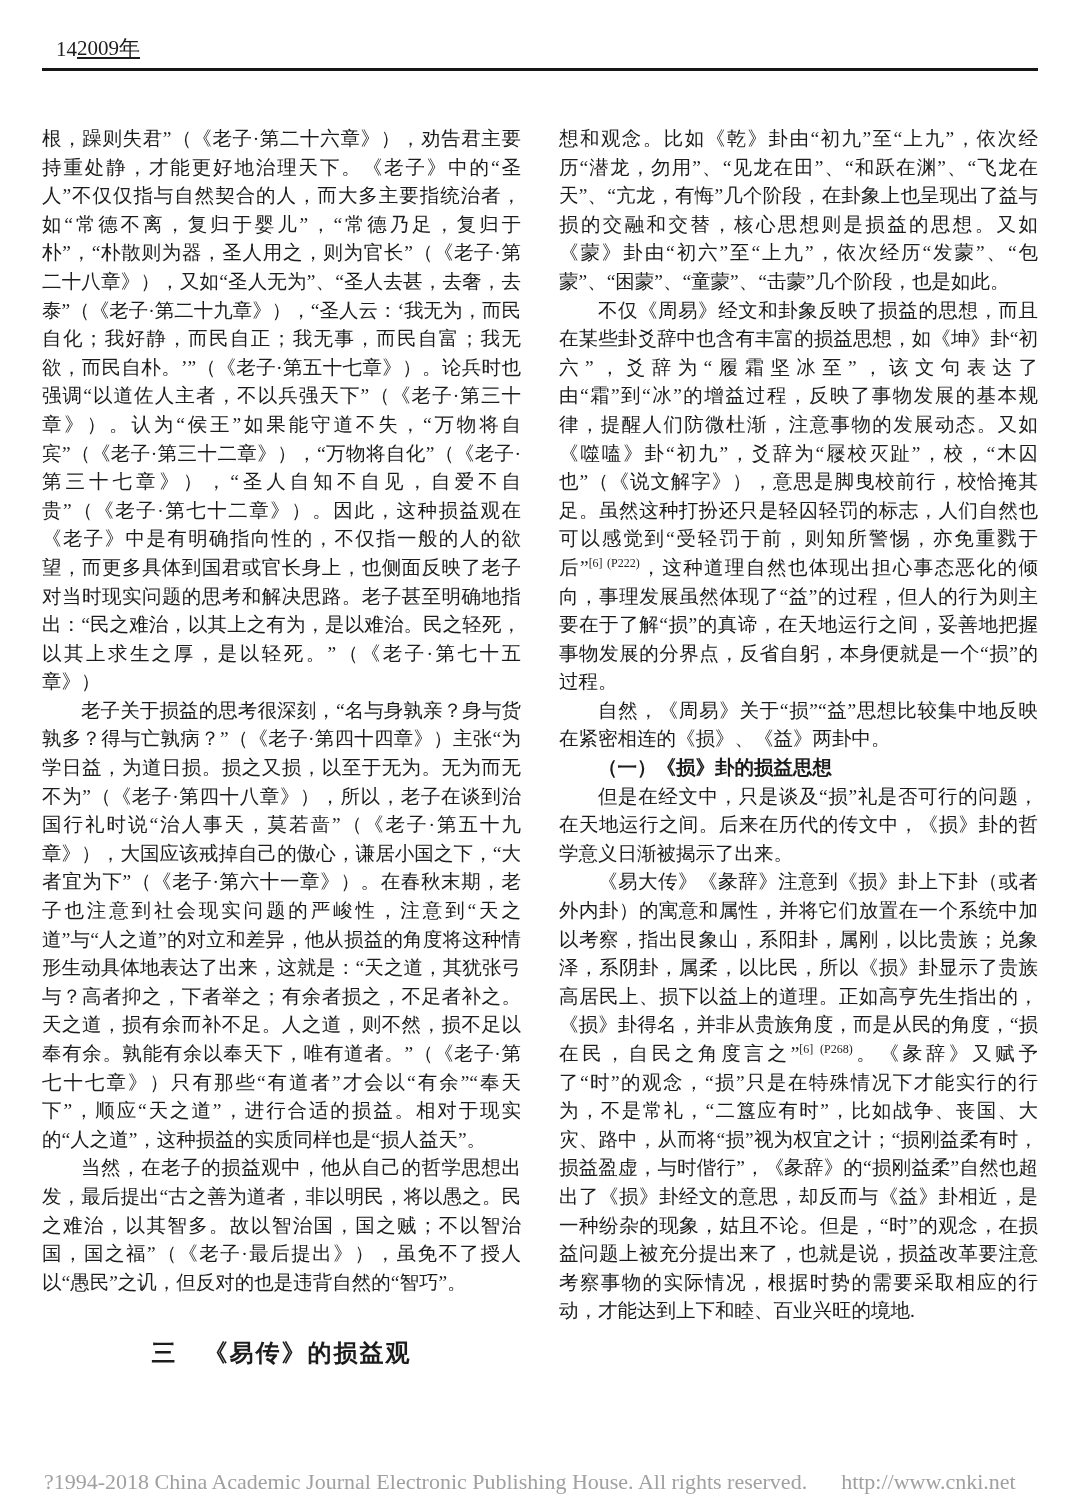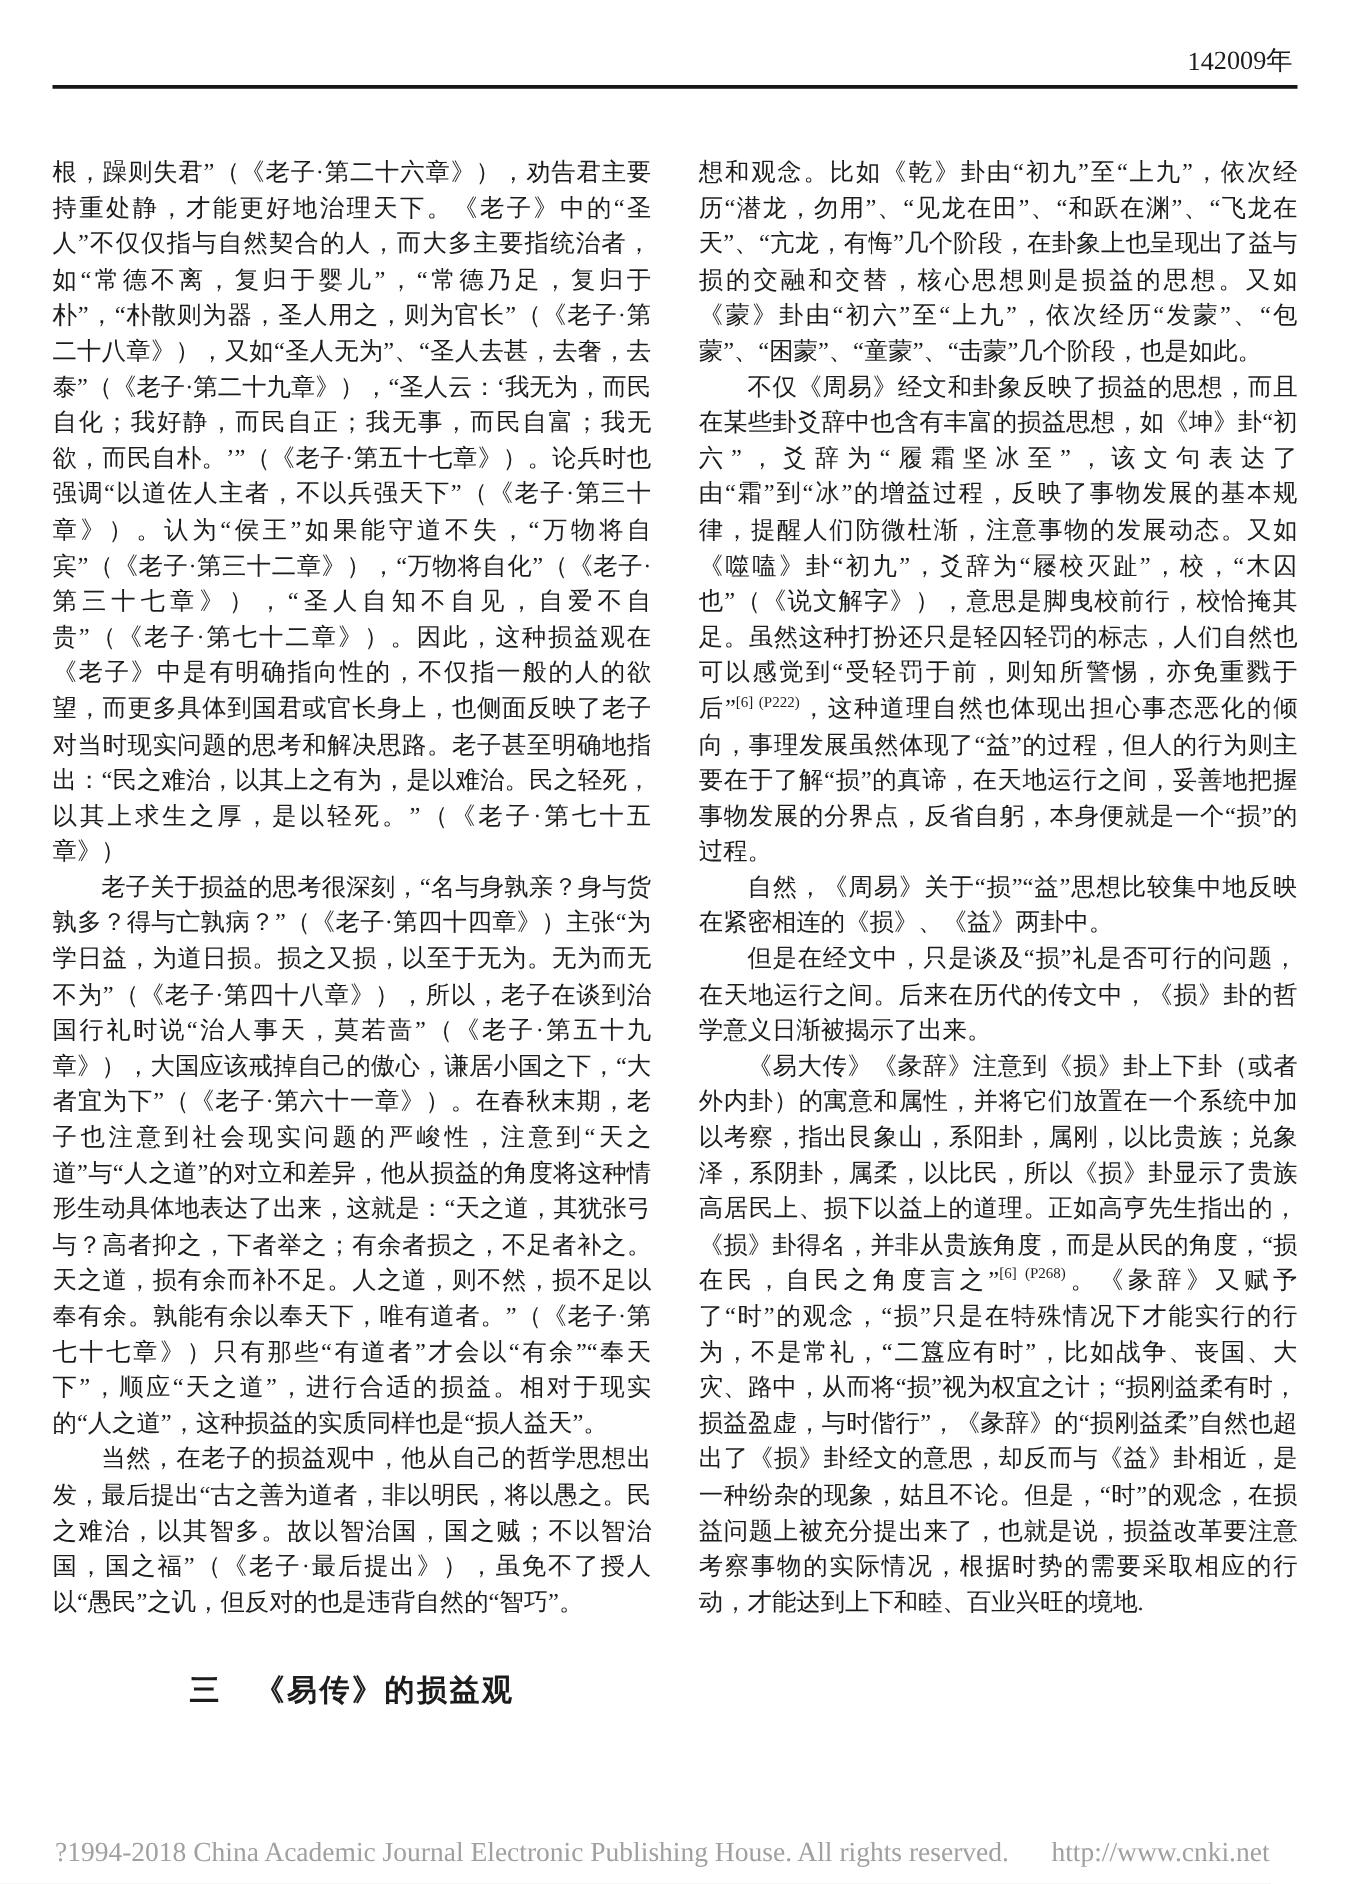--- a/index.html
+++ b/index.html
@@ -2,26 +2,26 @@
 <html><head>
 <meta charset="utf-8">
 <style>
   html,body{margin:0;padding:0;background:#e8e8e8;}
   .page{
     position:relative;width:1080px;height:1507px;margin:0 auto;background:#ffffff;
     font-family:"Liberation Serif","DejaVu Serif",serif;color:#1c1c1c;overflow:hidden;
   }
   .header{
     position:absolute;top:34px;left:42px;width:996px;
-    display:flex;justify-content:flex-end;align-items:flex-end;
+    display:flex;justify-content:flex-start;align-items:flex-end;
     font-size:21px;
   }
   .header .pageno{padding-left:14px;}
   .header .jtitle{letter-spacing:7px;}
-  .header .year{padding-right:4px;}
+  .header .year{padding-right:4px;text-decoration:underline;}
   .rule{position:absolute;top:68px;left:42px;width:996px;height:3px;background:#161616;}
   .content{
     position:absolute;top:90px;left:42px;width:996px;height:1372px;
     display:flex;justify-content:space-between;
   }
   .col{width:479px;font-size:19.5px;line-height:28.6px;text-align:justify;text-justify:inter-ideograph;margin-top:35px;}
   .col p{margin:0;}
   .para{text-indent:2em;}
   .cont{text-indent:0;}
   .sub{font-weight:bold;text-indent:2em;}
@@ -51,20 +51,21 @@
     <div class="col">
         <p class="cont">根，躁则失君”（《老子·第二十六章》），劝告君主要持重处静，才能更好地治理天下。《老子》中的“圣人”不仅仅指与自然契合的人，而大多主要指统治者，如“常德不离，复归于婴儿”，“常德乃足，复归于朴”，“朴散则为器，圣人用之，则为官长”（《老子·第二十八章》），又如“圣人无为”、“圣人去甚，去奢，去泰”（《老子·第二十九章》），“圣人云：‘我无为，而民自化；我好静，而民自正；我无事，而民自富；我无欲，而民自朴。’”（《老子·第五十七章》）。论兵时也强调“以道佐人主者，不以兵强天下”（《老子·第三十章》）。认为“侯王”如果能守道不失，“万物将自宾”（《老子·第三十二章》），“万物将自化”（《老子·第三十七章》），“圣人自知不自见，自爱不自贵”（《老子·第七十二章》）。因此，这种损益观在《老子》中是有明确指向性的，不仅指一般的人的欲望，而更多具体到国君或官长身上，也侧面反映了老子对当时现实问题的思考和解决思路。老子甚至明确地指出：“民之难治，以其上之有为，是以难治。民之轻死，以其上求生之厚，是以轻死。”（《老子·第七十五章》）</p>
         <p class="para">老子关于损益的思考很深刻，“名与身孰亲？身与货孰多？得与亡孰病？”（《老子·第四十四章》）主张“为学日益，为道日损。损之又损，以至于无为。无为而无不为”（《老子·第四十八章》），所以，老子在谈到治国行礼时说“治人事天，莫若啬”（《老子·第五十九章》），大国应该戒掉自己的傲心，谦居小国之下，“大者宜为下”（《老子·第六十一章》）。在春秋末期，老子也注意到社会现实问题的严峻性，注意到“天之道”与“人之道”的对立和差异，他从损益的角度将这种情形生动具体地表达了出来，这就是：“天之道，其犹张弓与？高者抑之，下者举之；有余者损之，不足者补之。天之道，损有余而补不足。人之道，则不然，损不足以奉有余。孰能有余以奉天下，唯有道者。”（《老子·第七十七章》）只有那些“有道者”才会以“有余”“奉天下”，顺应“天之道”，进行合适的损益。相对于现实的“人之道”，这种损益的实质同样也是“损人益天”。</p>
         <p class="para">当然，在老子的损益观中，他从自己的哲学思想出发，最后提出“古之善为道者，非以明民，将以愚之。民之难治，以其智多。故以智治国，国之贼；不以智治国，国之福”（《老子·最后提出》），虽免不了授人以“愚民”之讥，但反对的也是违背自然的“智巧”。</p>
         <h2 class="h">三　《易传》的损益观</h2>
       </div>
     <div class="col">
         <p class="cont">想和观念。比如《乾》卦由“初九”至“上九”，依次经历“潜龙，勿用”、“见龙在田”、“和跃在渊”、“飞龙在天”、“亢龙，有悔”几个阶段，在卦象上也呈现出了益与损的交融和交替，核心思想则是损益的思想。又如《蒙》卦由“初六”至“上九”，依次经历“发蒙”、“包蒙”、“困蒙”、“童蒙”、“击蒙”几个阶段，也是如此。</p>
         <p class="para">不仅《周易》经文和卦象反映了损益的思想，而且在某些卦爻辞中也含有丰富的损益思想，如《坤》卦“初六”，爻辞为“履霜坚冰至”，该文句表达了由“霜”到“冰”的增益过程，反映了事物发展的基本规律，提醒人们防微杜渐，注意事物的发展动态。又如《噬嗑》卦“初九”，爻辞为“屦校灭趾”，校，“木囚也”（《说文解字》），意思是脚曳校前行，校恰掩其足。虽然这种打扮还只是轻囚轻罚的标志，人们自然也可以感觉到“受轻罚于前，则知所警惕，亦免重戮于后”<sup>[6] (P222)</sup>，这种道理自然也体现出担心事态恶化的倾向，事理发展虽然体现了“益”的过程，但人的行为则主要在于了解“损”的真谛，在天地运行之间，妥善地把握事物发展的分界点，反省自躬，本身便就是一个“损”的过程。</p>
         <p class="para">自然，《周易》关于“损”“益”思想比较集中地反映在紧密相连的《损》、《益》两卦中。</p>
+        <p class="sub">（一）《损》卦的损益思想</p>
         <p class="para">但是在经文中，只是谈及“损”礼是否可行的问题，在天地运行之间。后来在历代的传文中，《损》卦的哲学意义日渐被揭示了出来。</p>
         <p class="para">《易大传》《彖辞》注意到《损》卦上下卦（或者外内卦）的寓意和属性，并将它们放置在一个系统中加以考察，指出艮象山，系阳卦，属刚，以比贵族；兑象泽，系阴卦，属柔，以比民，所以《损》卦显示了贵族高居民上、损下以益上的道理。正如高亨先生指出的，《损》卦得名，并非从贵族角度，而是从民的角度，“损在民，自民之角度言之”<sup>[6] (P268)</sup>。《彖辞》又赋予了“时”的观念，“损”只是在特殊情况下才能实行的行为，不是常礼，“二簋应有时”，比如战争、丧国、大灾、路中，从而将“损”视为权宜之计；“损刚益柔有时，损益盈虚，与时偕行”，《彖辞》的“损刚益柔”自然也超出了《损》卦经文的意思，却反而与《益》卦相近，是一种纷杂的现象，姑且不论。但是，“时”的观念，在损益问题上被充分提出来了，也就是说，损益改革要注意考察事物的实际情况，根据时势的需要采取相应的行动，才能达到上下和睦、百业兴旺的境地.</p>
       </div>
   </div>
 
   <div class="footer">
     <span>?1994-2018 China Academic Journal Electronic Publishing House. All rights reserved.</span><span class="url">http://www.cnki.net</span>
   </div>
 </div>
 

